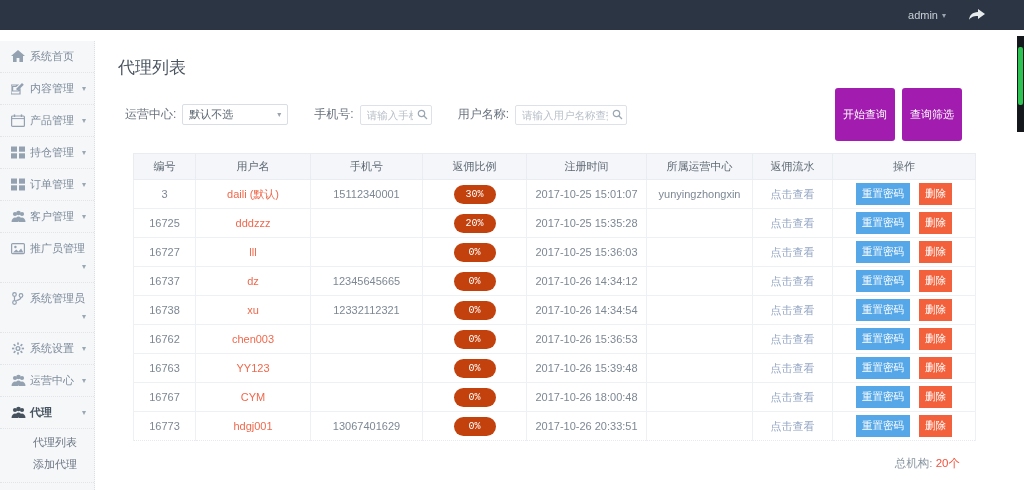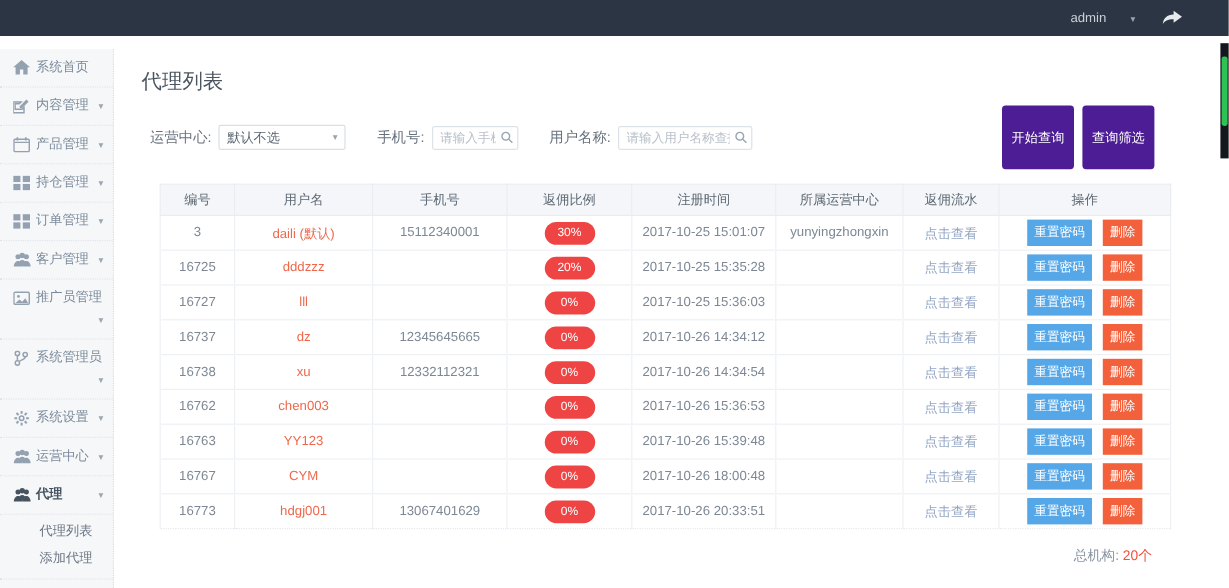--- a/index.html
+++ b/index.html
@@ -8,21 +8,21 @@
     width:1024px; height:490px; overflow:hidden; position:relative;
     font-family:"Liberation Sans","DejaVu Sans",sans-serif;
     background:#ffffff;
   }
   
   .navbar {
     position:absolute; top:0; left:0; width:1024px; height:30px;
     background:#2b3543; display:flex; align-items:center; justify-content:flex-end;
     padding-right:38px; gap:22px; z-index:5;
   }
-  .nav-user { color:#c9cfd6; font-size:11px; display:flex; align-items:center; gap:20px; cursor:pointer; }
+  .nav-user { color:#c9cfd6; font-size:11px; display:flex; align-items:center; gap:4px; cursor:pointer; }
   .nav-user .caret { font-size:8px; color:#9aa4af; }
   .nav-exit { width:18px; height:14px; cursor:pointer; }
   .nav-exit svg { display:block; }
   
   .sidebar {
     position:absolute; top:41px; left:0; bottom:0; width:95px;
     background:#f6f7f9; border-right:1px dotted #dbe0e6; overflow:hidden;
   }
   .side-item {
     display:flex; align-items:center; flex-wrap:wrap; gap:5px;
@@ -58,40 +58,40 @@
     height:20px; border:1px solid #dde2e8; border-radius:2px; font-size:10.5px;
     color:#5a6570; padding:0 18px 0 6px; outline:none;
     font-family:"Liberation Sans","DejaVu Sans",sans-serif;
   }
   .inp-wrap input::placeholder { color:#b9c0c9; }
   .inp-phone input { width:72px; }
   .inp-name input { width:112px; }
   .search-ic { position:absolute; right:4px; top:4px; width:11px; height:11px; }
   .toolbar { margin-left:auto; display:flex; gap:7px; }
   .btn-teal {
-    background:#4c1d95; color:#fff; border:none; border-radius:3px;
+    background:#a21caf; color:#fff; border:none; border-radius:3px;
     font-size:11px; padding:19px 8px; cursor:pointer;
     font-family:"Liberation Sans","DejaVu Sans",sans-serif;
   }
   
   .table-wrap { margin:12px 64px 0 23px;padding-left:15px; }
   table { width:100%; border-collapse:collapse; table-layout:fixed; }
   thead th {
     background:#f4f6f9; height:26px; font-weight:normal; font-size:11px; color:#5d6873;
     border:1px solid #e9edf1; text-align:center;
   }
   tbody td {
     height:29px; text-align:center; font-size:11px; color:#7d8894;
     border:1px solid #eef1f4; border-bottom:1px dotted #e6eaee; background:#fff;
     overflow:hidden; white-space:nowrap;
   }
   td.uname { color:#f0684c; }
   .pill {
     display:inline-block; width:42px; padding:4px 0; border-radius:12px;
-    background:#ef4444; color:#fff; font-size:10px; line-height:11px;
+    background:#c2410c; color:#fff; font-size:10px; line-height:11px;font-family:Liberation Mono, monospace;
   }
   .view-link { color:#93a6c3; cursor:pointer; }
   .mini-btn {
     border:none; border-radius:0; color:#fff; font-size:10.5px; padding:4px 6px;
     margin:0 3px; cursor:pointer; font-family:"Liberation Sans","DejaVu Sans",sans-serif;
   }
   .btn-pwd { background:#55a7e8; }
   .btn-del { background:#f3613c; }
   
   .summary { text-align:right; margin:15px 64px 0 0; font-size:11.5px; color:#8a95a1; }

